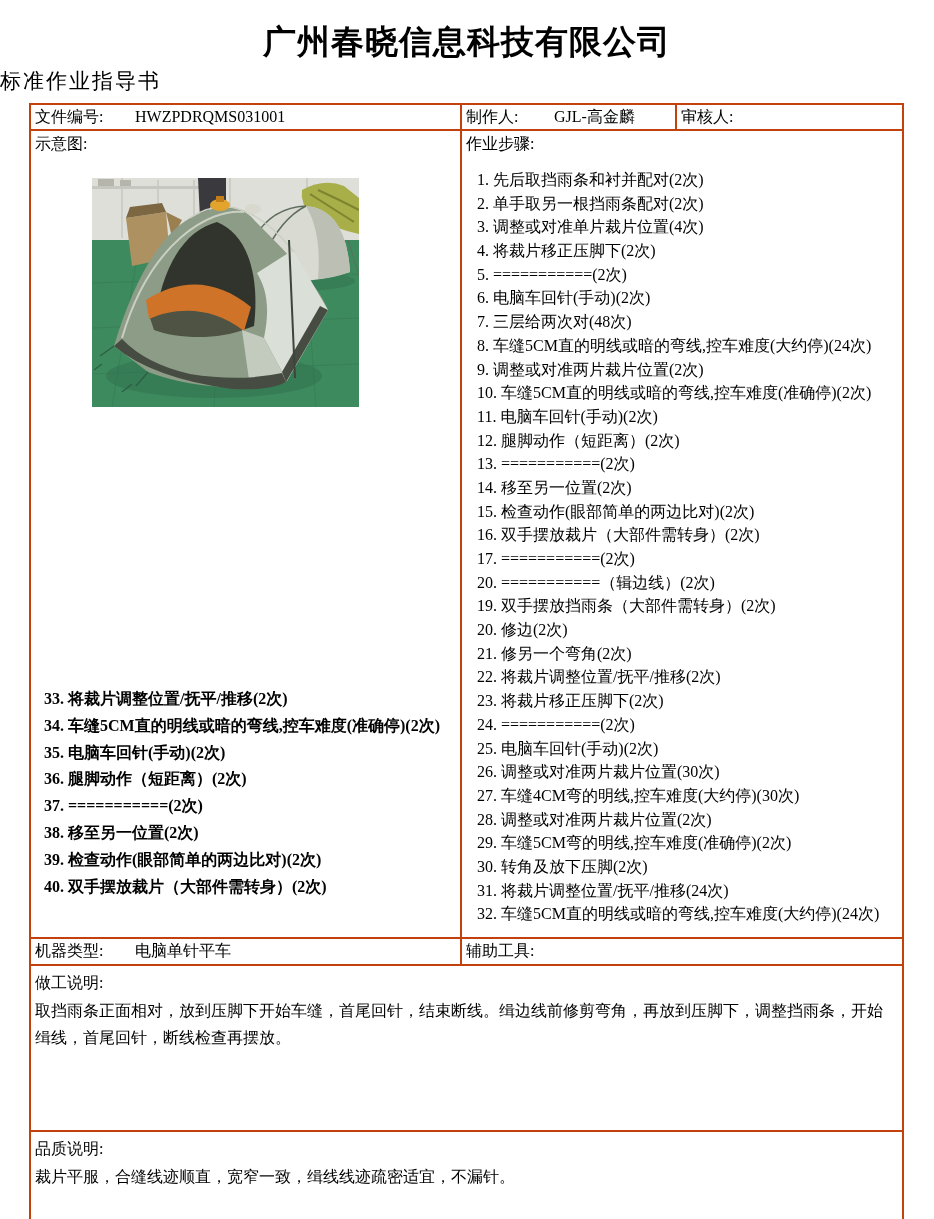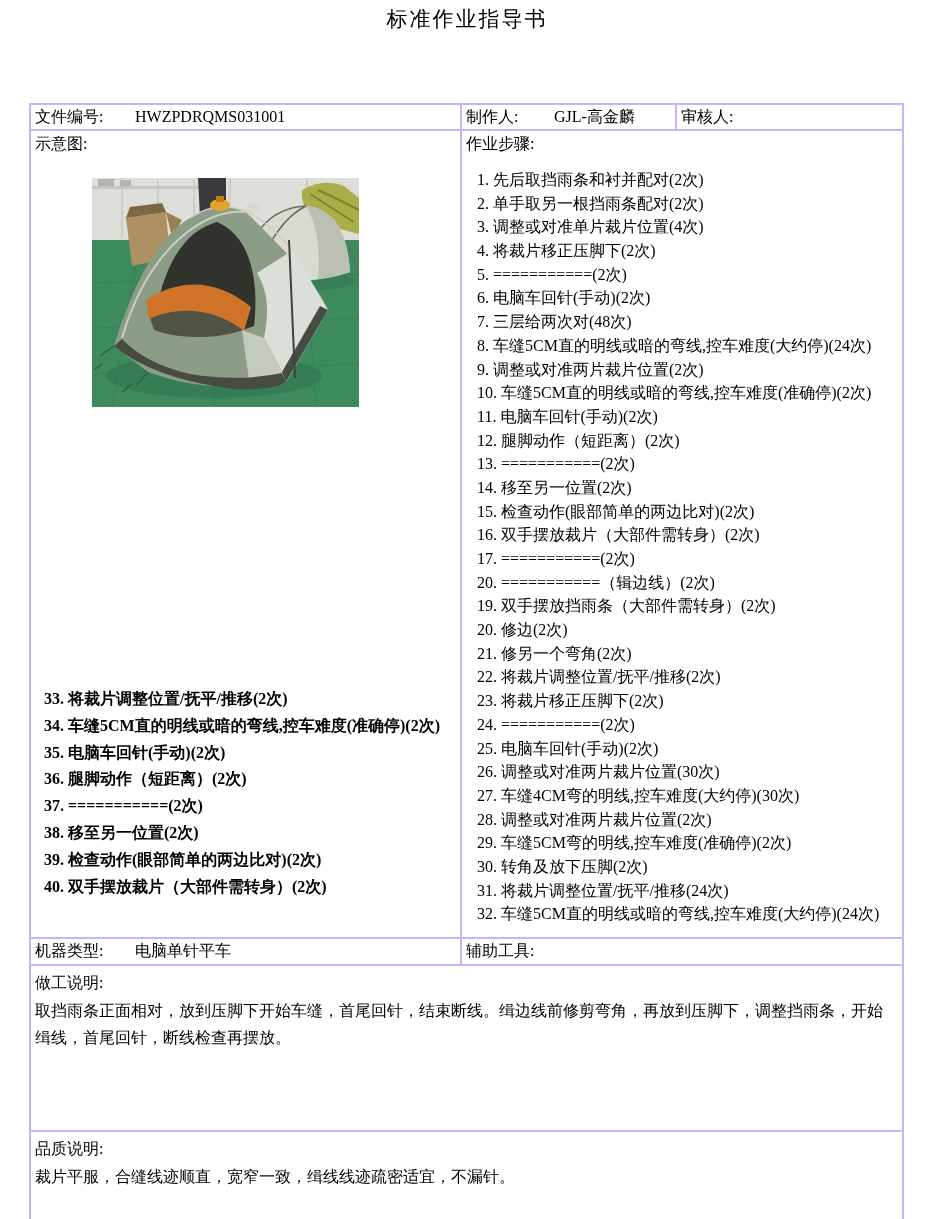--- a/index.html
+++ b/index.html
@@ -8,29 +8,29 @@
     position:relative; width:934px; height:1219px; background:#ffffff;
     overflow:hidden; color:#000;
     font-family:"Liberation Serif","DejaVu Serif",serif;
   }
   .company-title {
     margin:22px 0 0; text-align:center;
     font:bold 33px/1.2 "Liberation Sans","DejaVu Sans",sans-serif;
     letter-spacing:1px;
   }
   .doc-title {
-    margin:5px 0 0; text-align:center;
+    margin:5px 0 0; text-align:left;
     font:normal 21px/1.3 "Liberation Sans","DejaVu Sans",sans-serif;
     letter-spacing:2px; font-weight:500;
   }
   table.main-table {
     position:absolute; top:103px; left:29px; width:873px;
     border-collapse:collapse; table-layout:fixed; font-size:16px;
   }
-  td { border:2px solid #c4b5fd; padding:0 0 0 4px; vertical-align:top; line-height:24px; overflow:visible; }
+  td { border:2px solid #c2410c; padding:0 0 0 4px; vertical-align:top; line-height:24px; overflow:visible; }
   tr.r1 { height:26px; } tr.r2 { height:27px; }
   tr.r3 { height:789px; } tr.r4 { height:27px; }
   tr.r5 { height:166px; } tr.r6 { height:130px; }
   .lbl { display:inline-block; white-space:nowrap; }
   .lbl.w100 { width:100px; } .lbl.w88 { width:88px; }
   .val { white-space:nowrap; }
   td.rel { position:relative; }
   .cell-head { line-height:26px; }
   .photo-wrap { position:absolute; top:47px; left:61px; width:267px; height:229px; }
   ol.steps { list-style:none; margin:11px; padding:0; }
@@ -41,20 +41,21 @@
   .steps-left li { line-height:26.8px; height:26.8px;font-weight:bold; }
   .note-cell { padding:3px 6px 0 4px; }
   .note-cell p { margin:0; line-height:27px; }
   .note-label { line-height:28px; }
 </style>
 </head>
 <body>
 
 <div class="page">
 
+  <h1 class="company-title">广州春晓信息科技有限公司</h1>
   <h2 class="doc-title">标准作业指导书</h2>
 
   <table class="main-table">
     <colgroup>
       <col style="width:431px">
         <col style="width:215px">
         <col style="width:227px">
     </colgroup>
 
     <tbody>

